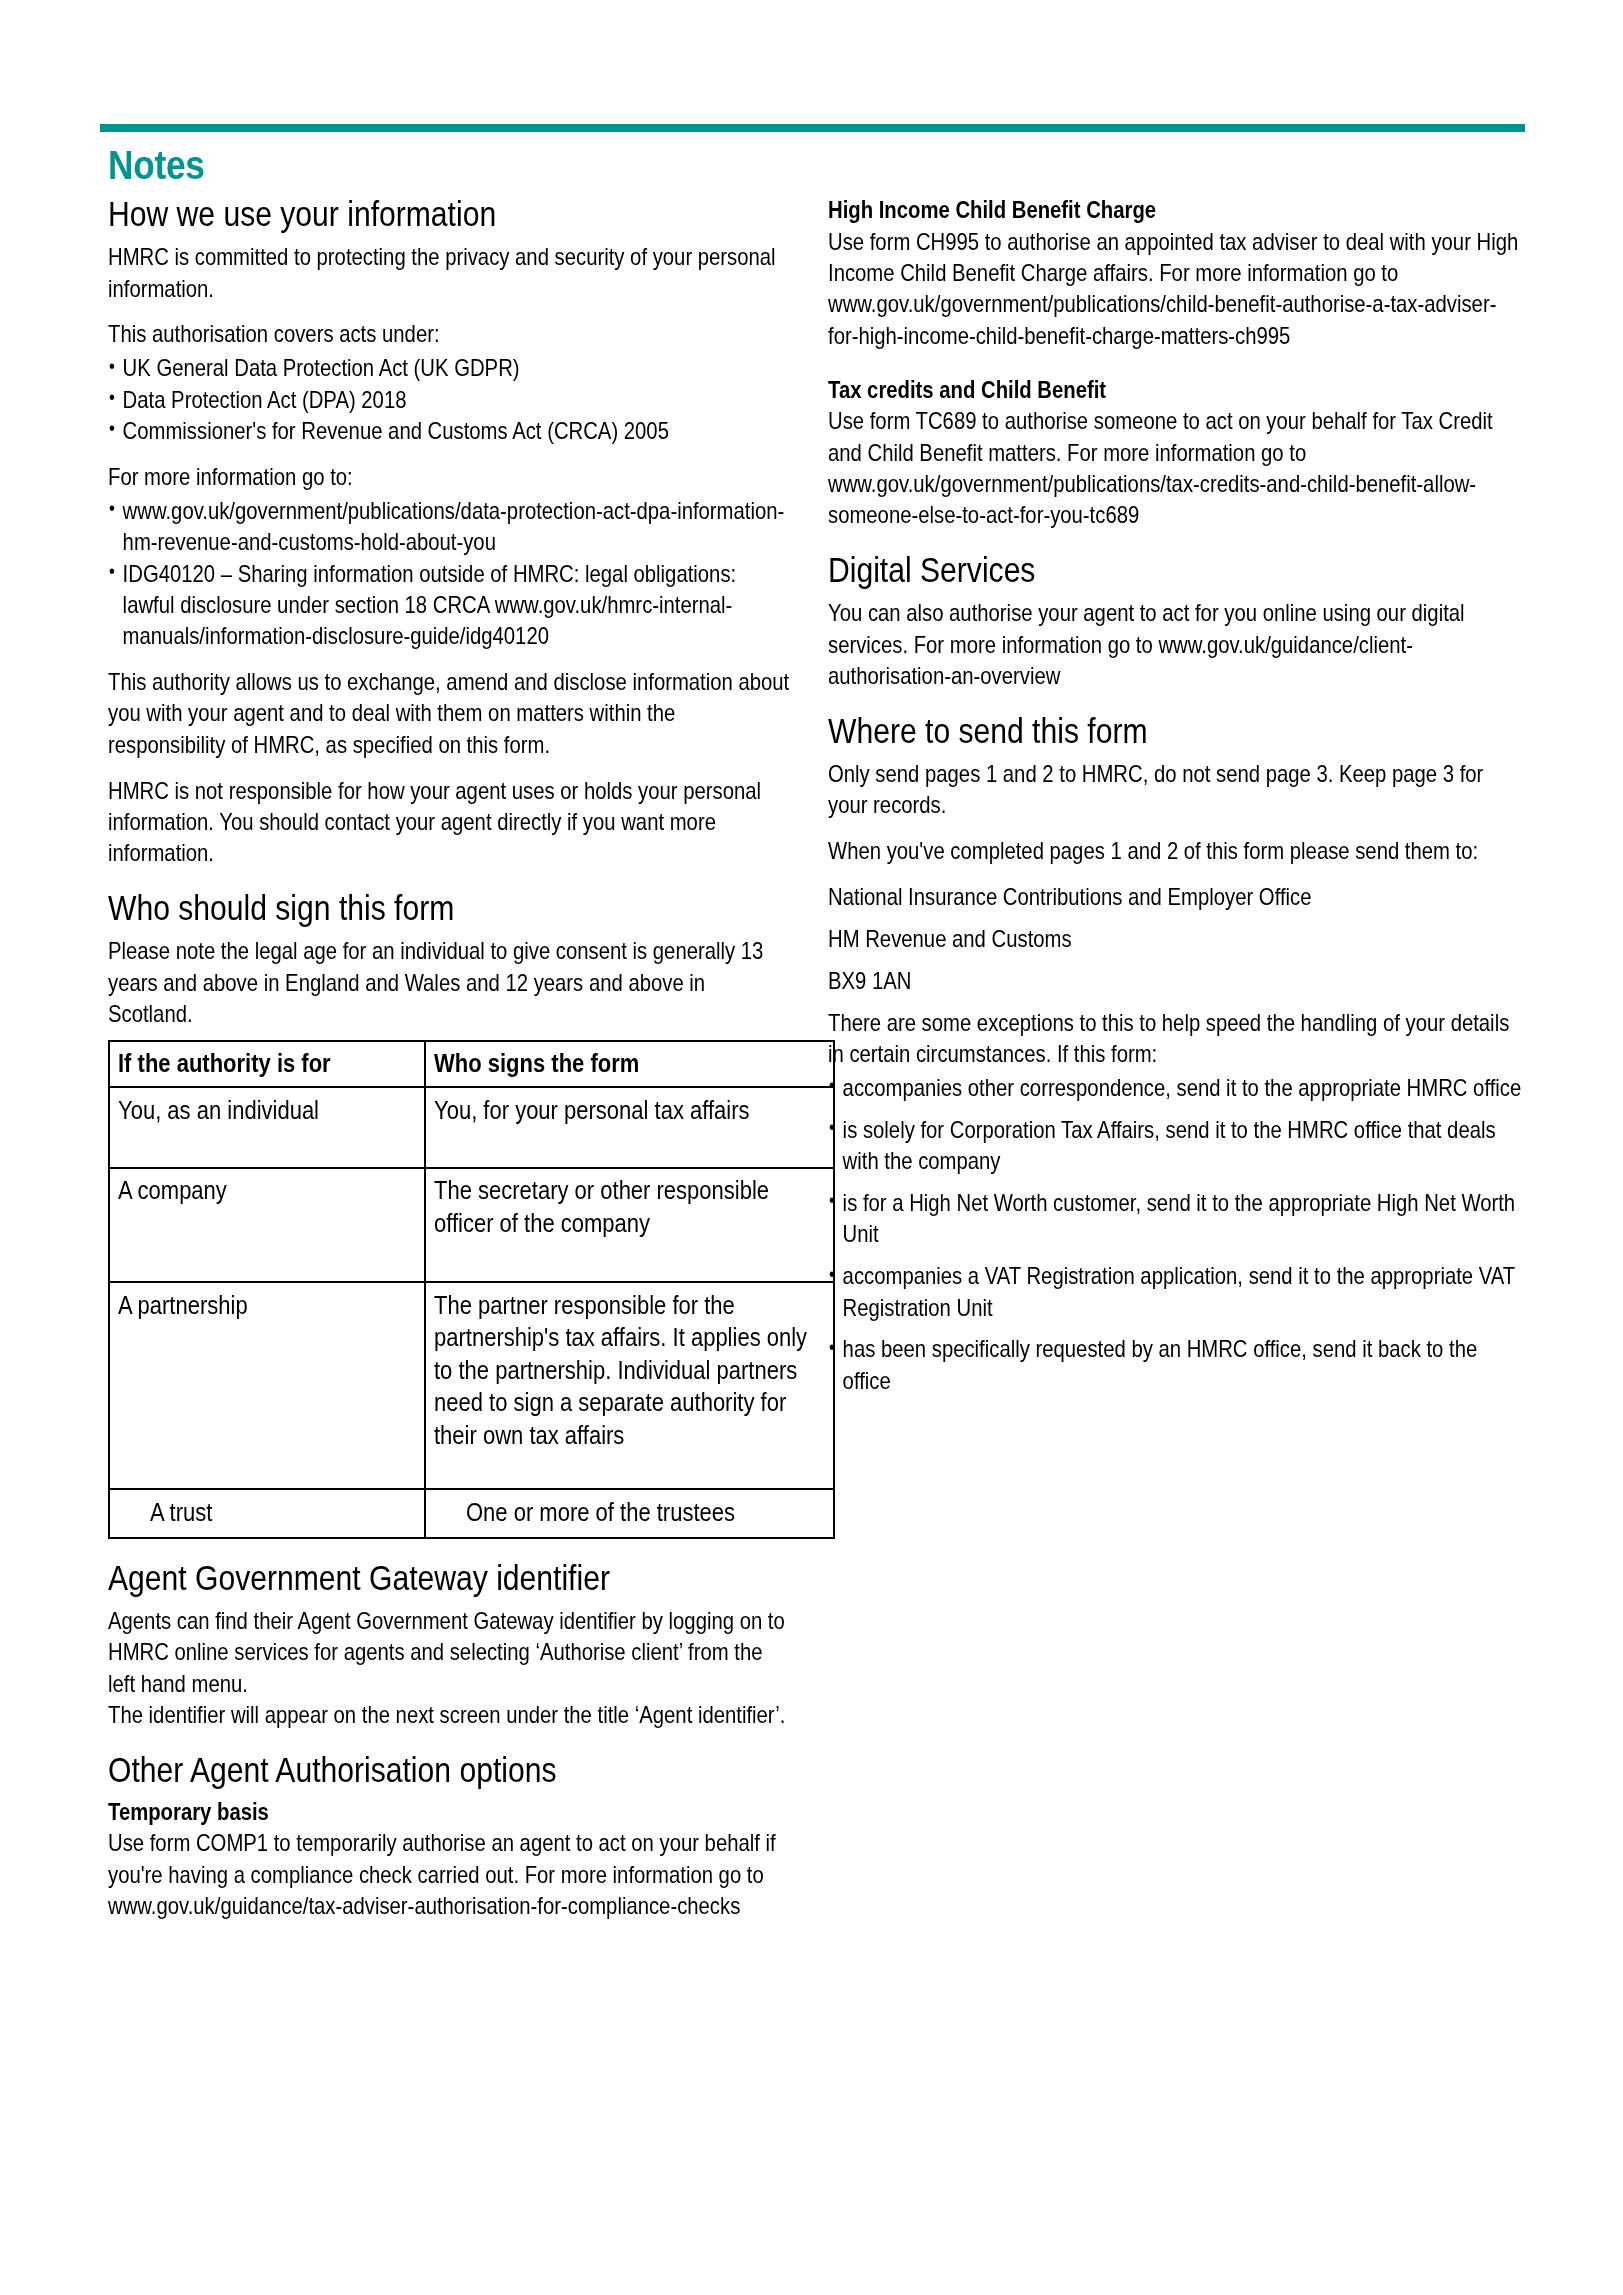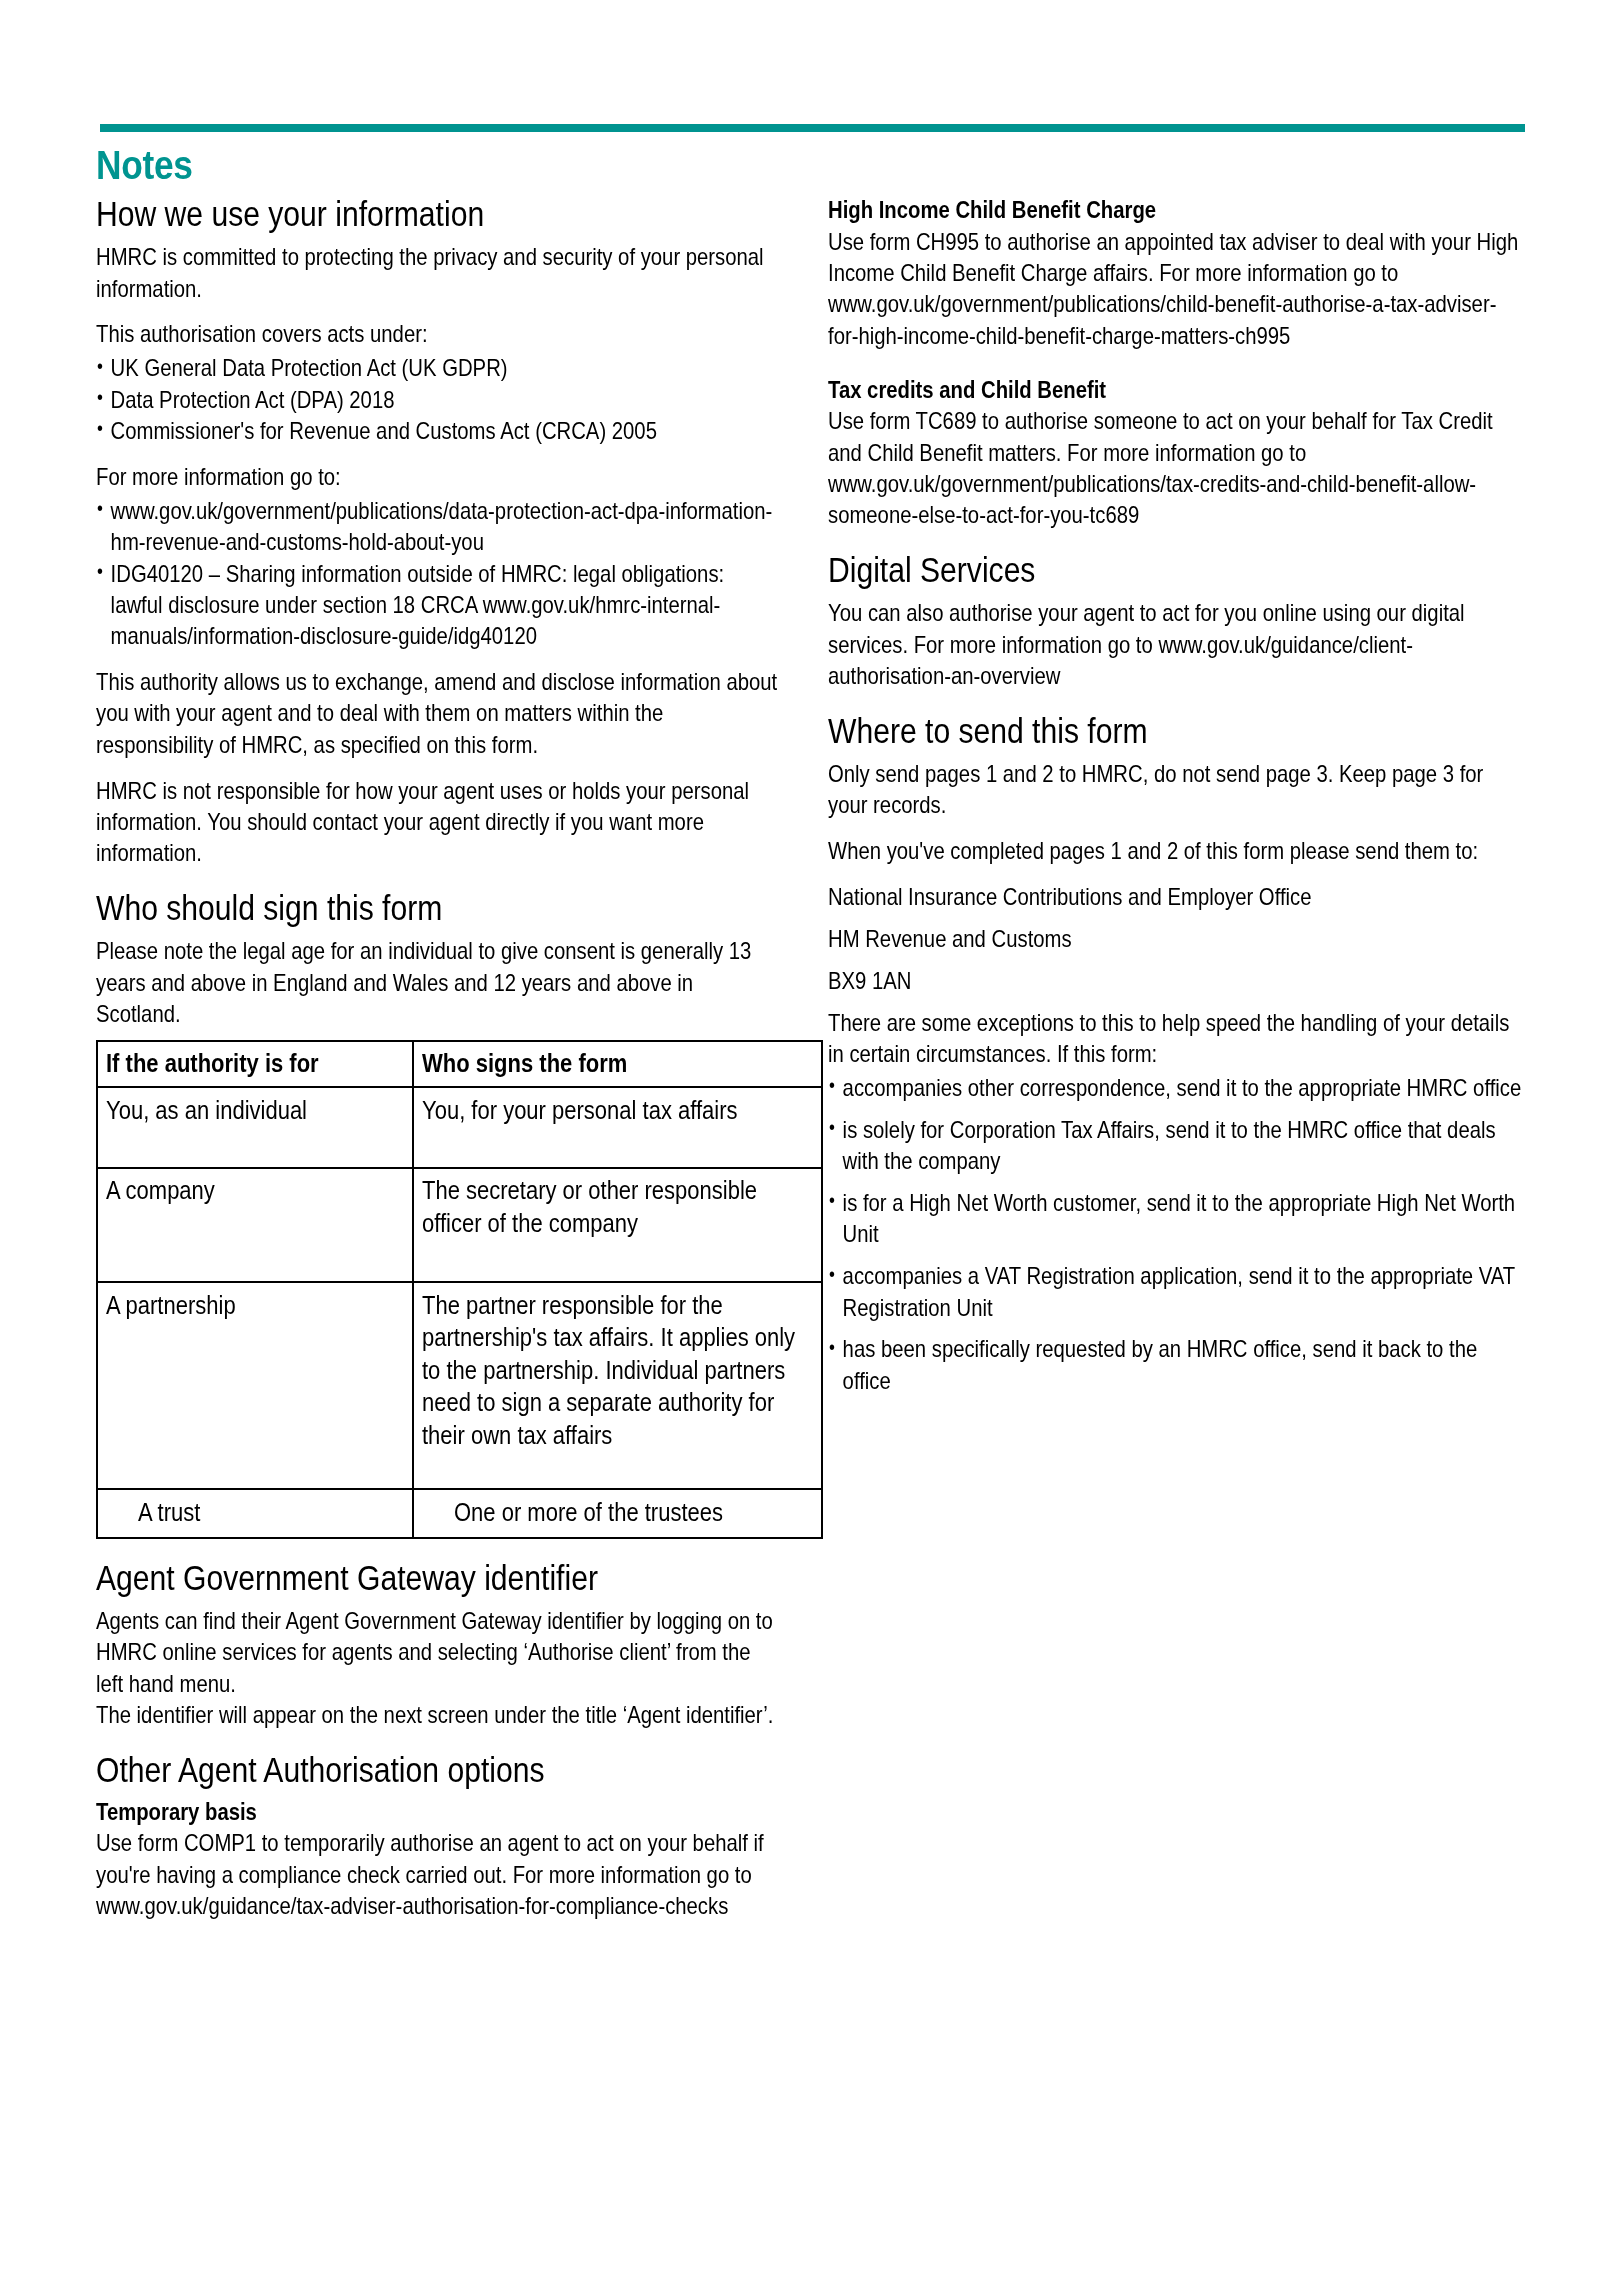--- a/index.html
+++ b/index.html
@@ -27,21 +27,21 @@
     height: 7.9px;
     background: #009490;
   }
 
   
   .col {
     position: absolute;
     top: 145px;
     width: 686px;
   }
-  .col-left  { left: 96px;  }
+  .col-left  { left: 108px;  }
   .col-right { left: 828px; top: 196px; width: 700px; }
 
   
   .notes-title {
     font-size: 41px;
     font-weight: bold;
     color: #009490;
     line-height: 1.0;
     margin: 0 0 9.2px 0;
     letter-spacing: -0.3px;

